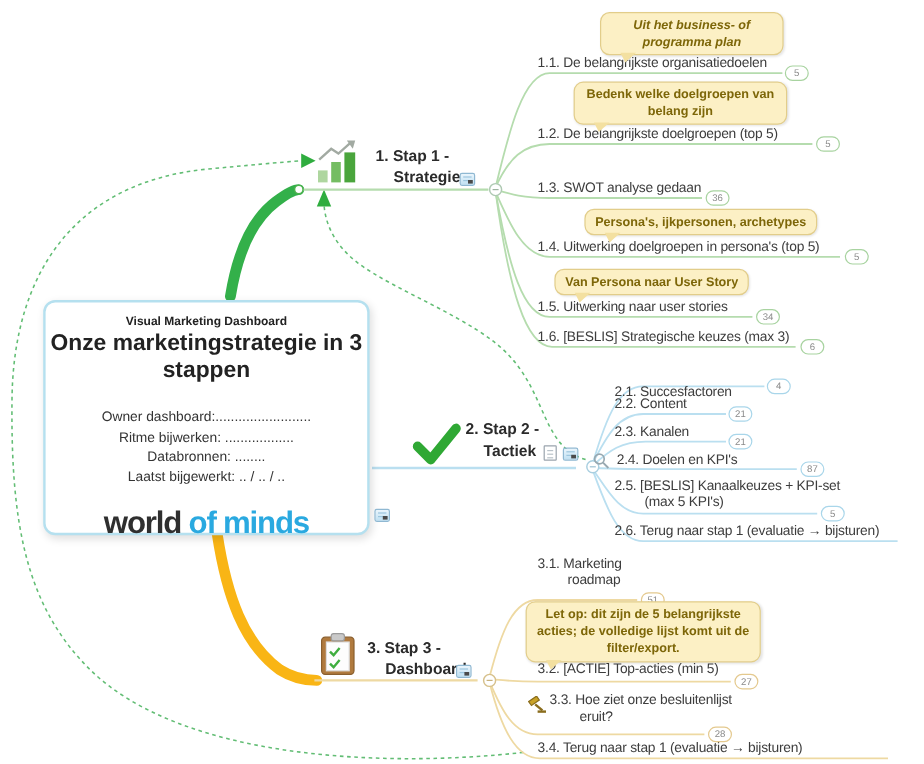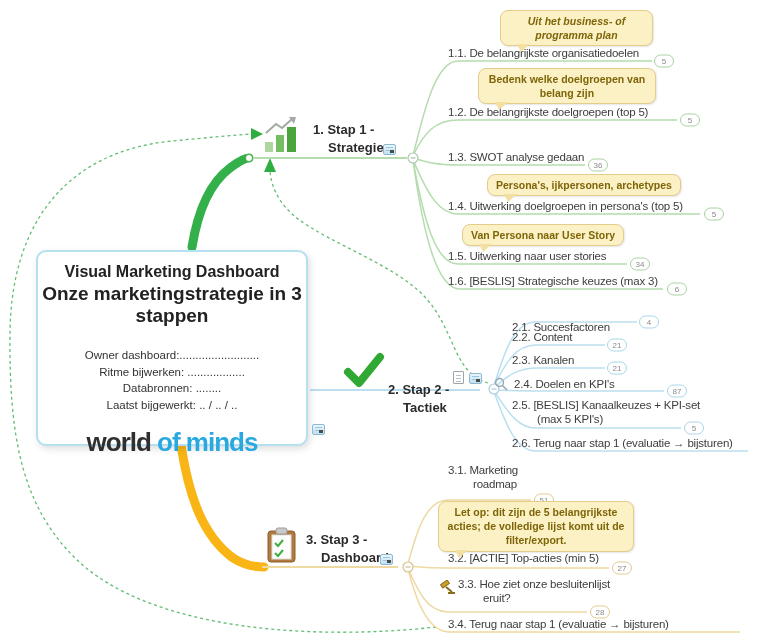--- a/index.html
+++ b/index.html
@@ -4,21 +4,21 @@
 <style>
   html,body{margin:0;padding:0;background:#fff;}
   #canvas{position:relative;width:770px;height:637px;background:#fff;overflow:hidden;
           font-family:"Liberation Sans",sans-serif;}
   #wires{position:absolute;left:0;top:0;z-index:1;}
 
   
   .center-node{position:absolute;left:36px;top:250px;width:272px;height:196px;z-index:2;
     background:#fff;border:2px solid #b5e0ef;border-radius:10px;
     box-shadow:2px 3px 7px rgba(0,0,0,.13);text-align:center;box-sizing:border-box;}
-  .c-title{margin-top:11px;font-size:16px;font-weight:bold;color:#222;}
+  .c-title{margin-top:11px;font-size:10px;font-weight:bold;color:#222;}
   .c-sub{font-size:19px;font-weight:bold;color:#222;margin-top:2px;}
   .c-fields{margin-top:20px;font-size:11.5px;color:#333;line-height:16.5px;}
   .c-logo{margin-top:14px;font-size:26px;font-weight:bold;letter-spacing:-1px;}
   .c-logo .lw{color:#2f2f2f;}
   .c-logo .lb{color:#2aa9e0;}
 
   
   .steplabel{position:absolute;z-index:2;font-size:13px;font-weight:bold;color:#2b2b2b;line-height:1.35;white-space:nowrap;}
   .steplabel .l2{display:block;margin-left:15px;}
 
@@ -146,21 +146,21 @@
   <div class="badge" style="left:677px;top:289px;">6</div>
 
   <div class="callout italic" style="left:500px;top:10px;width:135px;">Uit het business- of programma plan</div>
   <div class="callout" style="left:478px;top:68px;width:160px;">Bedenk welke doelgroepen van belang zijn</div>
   <div class="callout" style="left:487px;top:174px;">Persona's, ijkpersonen, archetypes</div>
   <div class="callout" style="left:462px;top:224px;">Van Persona naar User Story</div>
 
   <svg class="icon" style="left:343px;top:351px;" width="42" height="38">
     <path d="M5,21 L16,32 L37,6" fill="none" stroke="#2fa834" stroke-width="8" stroke-linecap="round" stroke-linejoin="round"></path>
   </svg>
-  <div class="steplabel" style="left:388px;top:349px;margin-top:32px;">
+  <div class="steplabel" style="left:388px;top:349px;">
     <span>2. Stap 2 -</span>
     <span class="l2">Tactiek</span>
   </div>
   <div class="doc" style="left:453px;top:371px;"></div>
   <div class="note" style="left:469px;top:373px;"></div>
 
   <div class="item" style="left:512px;top:320px;">2.1. Succesfactoren</div>
   <div class="item" style="left:512px;top:330px;">2.2. Content</div>
   <div class="item" style="left:512px;top:353px;">2.3. Kanalen</div>
   <svg class="icon" style="left:494px;top:377px;" width="14" height="14">

